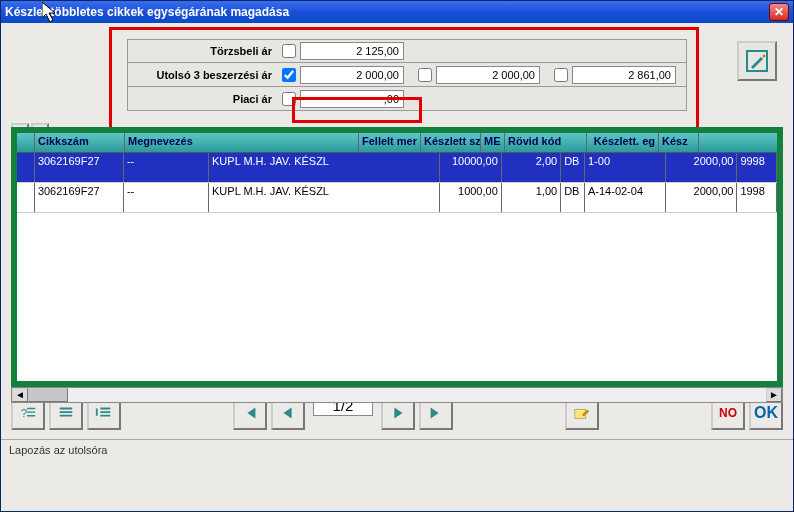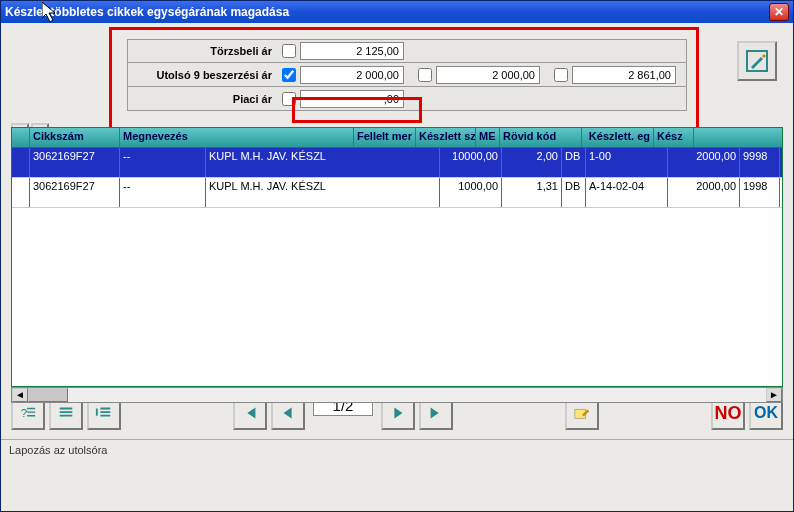--- a/index.html
+++ b/index.html
@@ -109,21 +109,21 @@
     width: 18px; height: 18px;
     border: 2px outset #ccc;
     background: #eceae6;
     text-align: center;
     line-height: 14px;
     font-weight: bold;
     cursor: pointer;
   }
   .table-area {
     margin: 8px 10px 0 10px;
-    border: 1px solid #15803d;
+    border: 6px solid #15803d;
     background: #fff;
     height: 260px;
     overflow: hidden;
     position: relative;
   }
   .table-header {
     display: flex;
     height: 20px;
     background: linear-gradient(to bottom, #5fc6c6, #2a9a9a);
     color: #000050;
@@ -176,21 +176,21 @@
     gap: 4px;
   }
   .tbtn {
     width: 34px; height: 34px;
     border: 2px outset #ccc;
     background: #eceae6;
     display: flex; align-items:center; justify-content:center;
     cursor: pointer;
   }
   .tbtn.small svg { width:18px; height:18px; }
-  .tbtn.no  { color:#c00; font-weight:bold; font-size:18px;}
+  .tbtn.no  { color:#c00; font-weight:bold; font-size:12px;}
   .tbtn.ok  { color:#06a; font-weight:bold; font-size:16px;}
   .page-indicator {
     width: 60px; height: 20px;
     background: #fff;
     border: 1px solid #888;
     text-align: center;
     line-height: 18px;
     font-size: 15px;
     margin: 0 4px;
   }
@@ -225,21 +225,21 @@
 
   <div class="content">
     <div class="top-area">
       <div class="price-grid">
         <div class="price-row">
           <div class="price-label">Törzsbeli ár</div>
           <input type="checkbox" class="chk" style="">
           <input class="price-input" value="2 125,00" style="">
         </div>
         <div class="price-row" style="position:relative">
-          <div class="price-label">Utolsó 9 beszerzési ár</div>
+          <div class="price-label">Utolsó 3 beszerzési ár</div>
           <input type="checkbox" class="chk" checked="" style="">
           <input class="price-input" value="2 000,00" style="">
           <input type="checkbox" class="chk" style="">
           <input class="price-input" value="2 000,00" style="">
           <input type="checkbox" class="chk" style="">
           <input class="price-input" value="2 861,00" style="">
           <div class="red-frame2"></div>
         </div>
         <div class="price-row">
           <div class="price-label">Piaci ár</div>
@@ -288,21 +288,21 @@
             <div class="td c-rov">1-00</div>
             <div class="td c-kegy">2000,00</div>
             <div class="td c-last">9998</div>
           </div>
           <div class="table-row">
             <div class="td c-spacer"></div>
             <div class="td c-cikk">3062169F27</div>
             <div class="td c-belso">--</div>
             <div class="td c-megn">KUPL M.H. JAV. KÉSZL</div>
             <div class="td c-fel">1000,00</div>
-            <div class="td c-kesz">1,31</div>
+            <div class="td c-kesz">1,00</div>
             <div class="td c-me">DB</div>
             <div class="td c-rov">A-14-02-04</div>
             <div class="td c-kegy">2000,00</div>
             <div class="td c-last">1998</div>
           </div>
         </div>
     </div>
 
     <div class="hscroll">
       <div class="arrow">◄</div>

